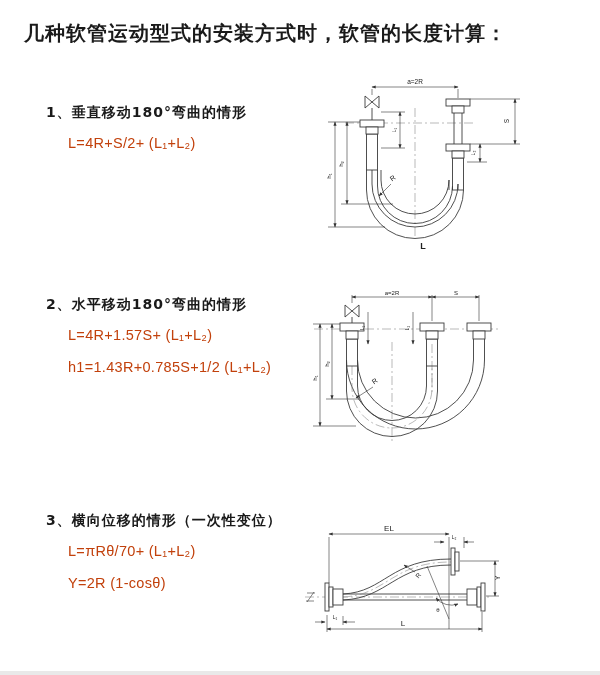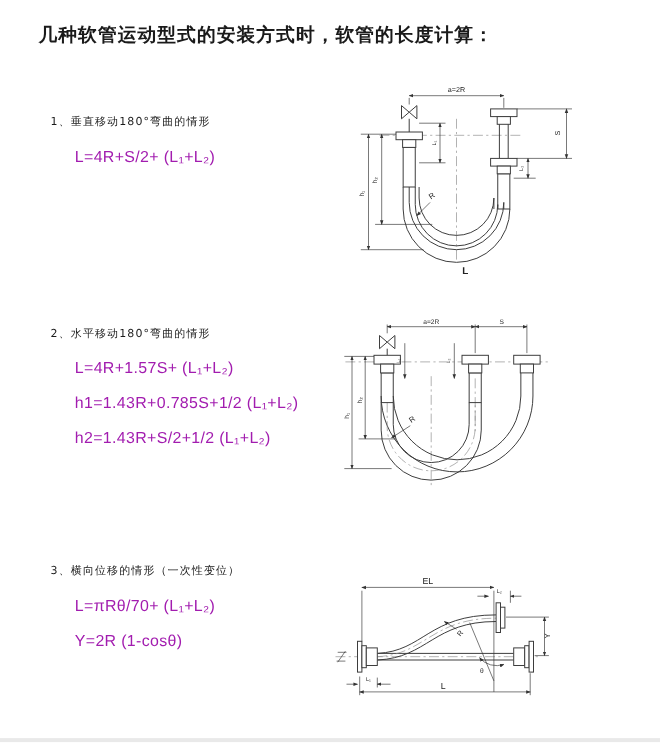--- a/index.html
+++ b/index.html
@@ -1,21 +1,21 @@
 <!DOCTYPE html>
 <html><head>
 <meta charset="utf-8">
 <style>
   html,body{margin:0;padding:0;background:#ffffff;}
   #page{position:relative;width:600px;height:675px;background:#fff;overflow:hidden;
         font-family:"DejaVu Sans","Liberation Sans",sans-serif;color:#1a1a1a;}
-  .title{position:absolute;left:35px;top:20px;font-size:17px;font-weight:bold;letter-spacing:1px;}
-  .sec-heading{position:absolute;font-size:10px;font-weight:normal;letter-spacing:1px;}
+  .title{position:absolute;left:24px;top:20px;font-size:20px;font-weight:bold;letter-spacing:1px;}
+  .sec-heading{position:absolute;font-size:14px;font-weight:bold;letter-spacing:1px;}
   .formula{position:absolute;font-size:14.5px;font-family:"Liberation Sans","DejaVu Sans",sans-serif;
-           color:#a21caf;letter-spacing:0.3px;}
+           color:#c2410c;letter-spacing:0.3px;}
   .diagram{position:absolute;}
   svg{display:block;}
   .obj{stroke:#3c3c3c;stroke-width:0.9;fill:none;}
   .fit{stroke:#3c3c3c;stroke-width:0.9;fill:#fff;}
   .dim{stroke:#333;stroke-width:0.6;fill:none;}
   .cl{stroke:#8a8a8a;stroke-width:0.6;fill:none;stroke-dasharray:9 3 2 3;}
   .lbl{fill:#222;font-family:"Liberation Sans","DejaVu Sans",sans-serif;}
   .edge{position:absolute;left:0;bottom:0;width:600px;height:4px;background:#e9e9e9;}
 </style>
 </head>
@@ -118,21 +118,20 @@
         <text class="lbl" x="79" y="108" font-size="7" text-anchor="middle" transform="rotate(-35 79 108)">R</text>
       </g>
 
       <text class="lbl" x="108" y="177" font-size="9" font-weight="bold" text-anchor="middle">L</text>
     </svg>
   </div>
 
   <div class="sec-heading" style="left:46px;top:296px;">2、水平移动180°弯曲的情形</div>
   <div class="formula" style="left:68px;top:327px;">L=4R+1.57S+ (L₁+L₂)</div>
   <div class="formula" style="left:68px;top:359px;">h1=1.43R+0.785S+1/2 (L₁+L₂)</div>
-  <div class="formula" style="left:68px;top:391px;">h2=1.43R+S/2+1/2 (L₁+L₂)</div>
 
   <div class="diagram" style="left:306px;top:286px;">
     <svg width="285" height="172" viewBox="0 0 285 172">
       <defs>
         <marker id="arrB" viewBox="0 0 8 8" refX="7" refY="4" markerWidth="7" markerHeight="7" orient="auto-start-reverse">
           <path d="M0,1 L8,4 L0,7 z" fill="#333"></path>
         </marker>
         <pattern id="hatchB" width="4" height="4" patternUnits="userSpaceOnUse">
           <rect width="4" height="4" fill="#fff"></rect>
           <path d="M0,0 L4,4 M4,0 L0,4" stroke="#777" stroke-width="0.6"></path>

